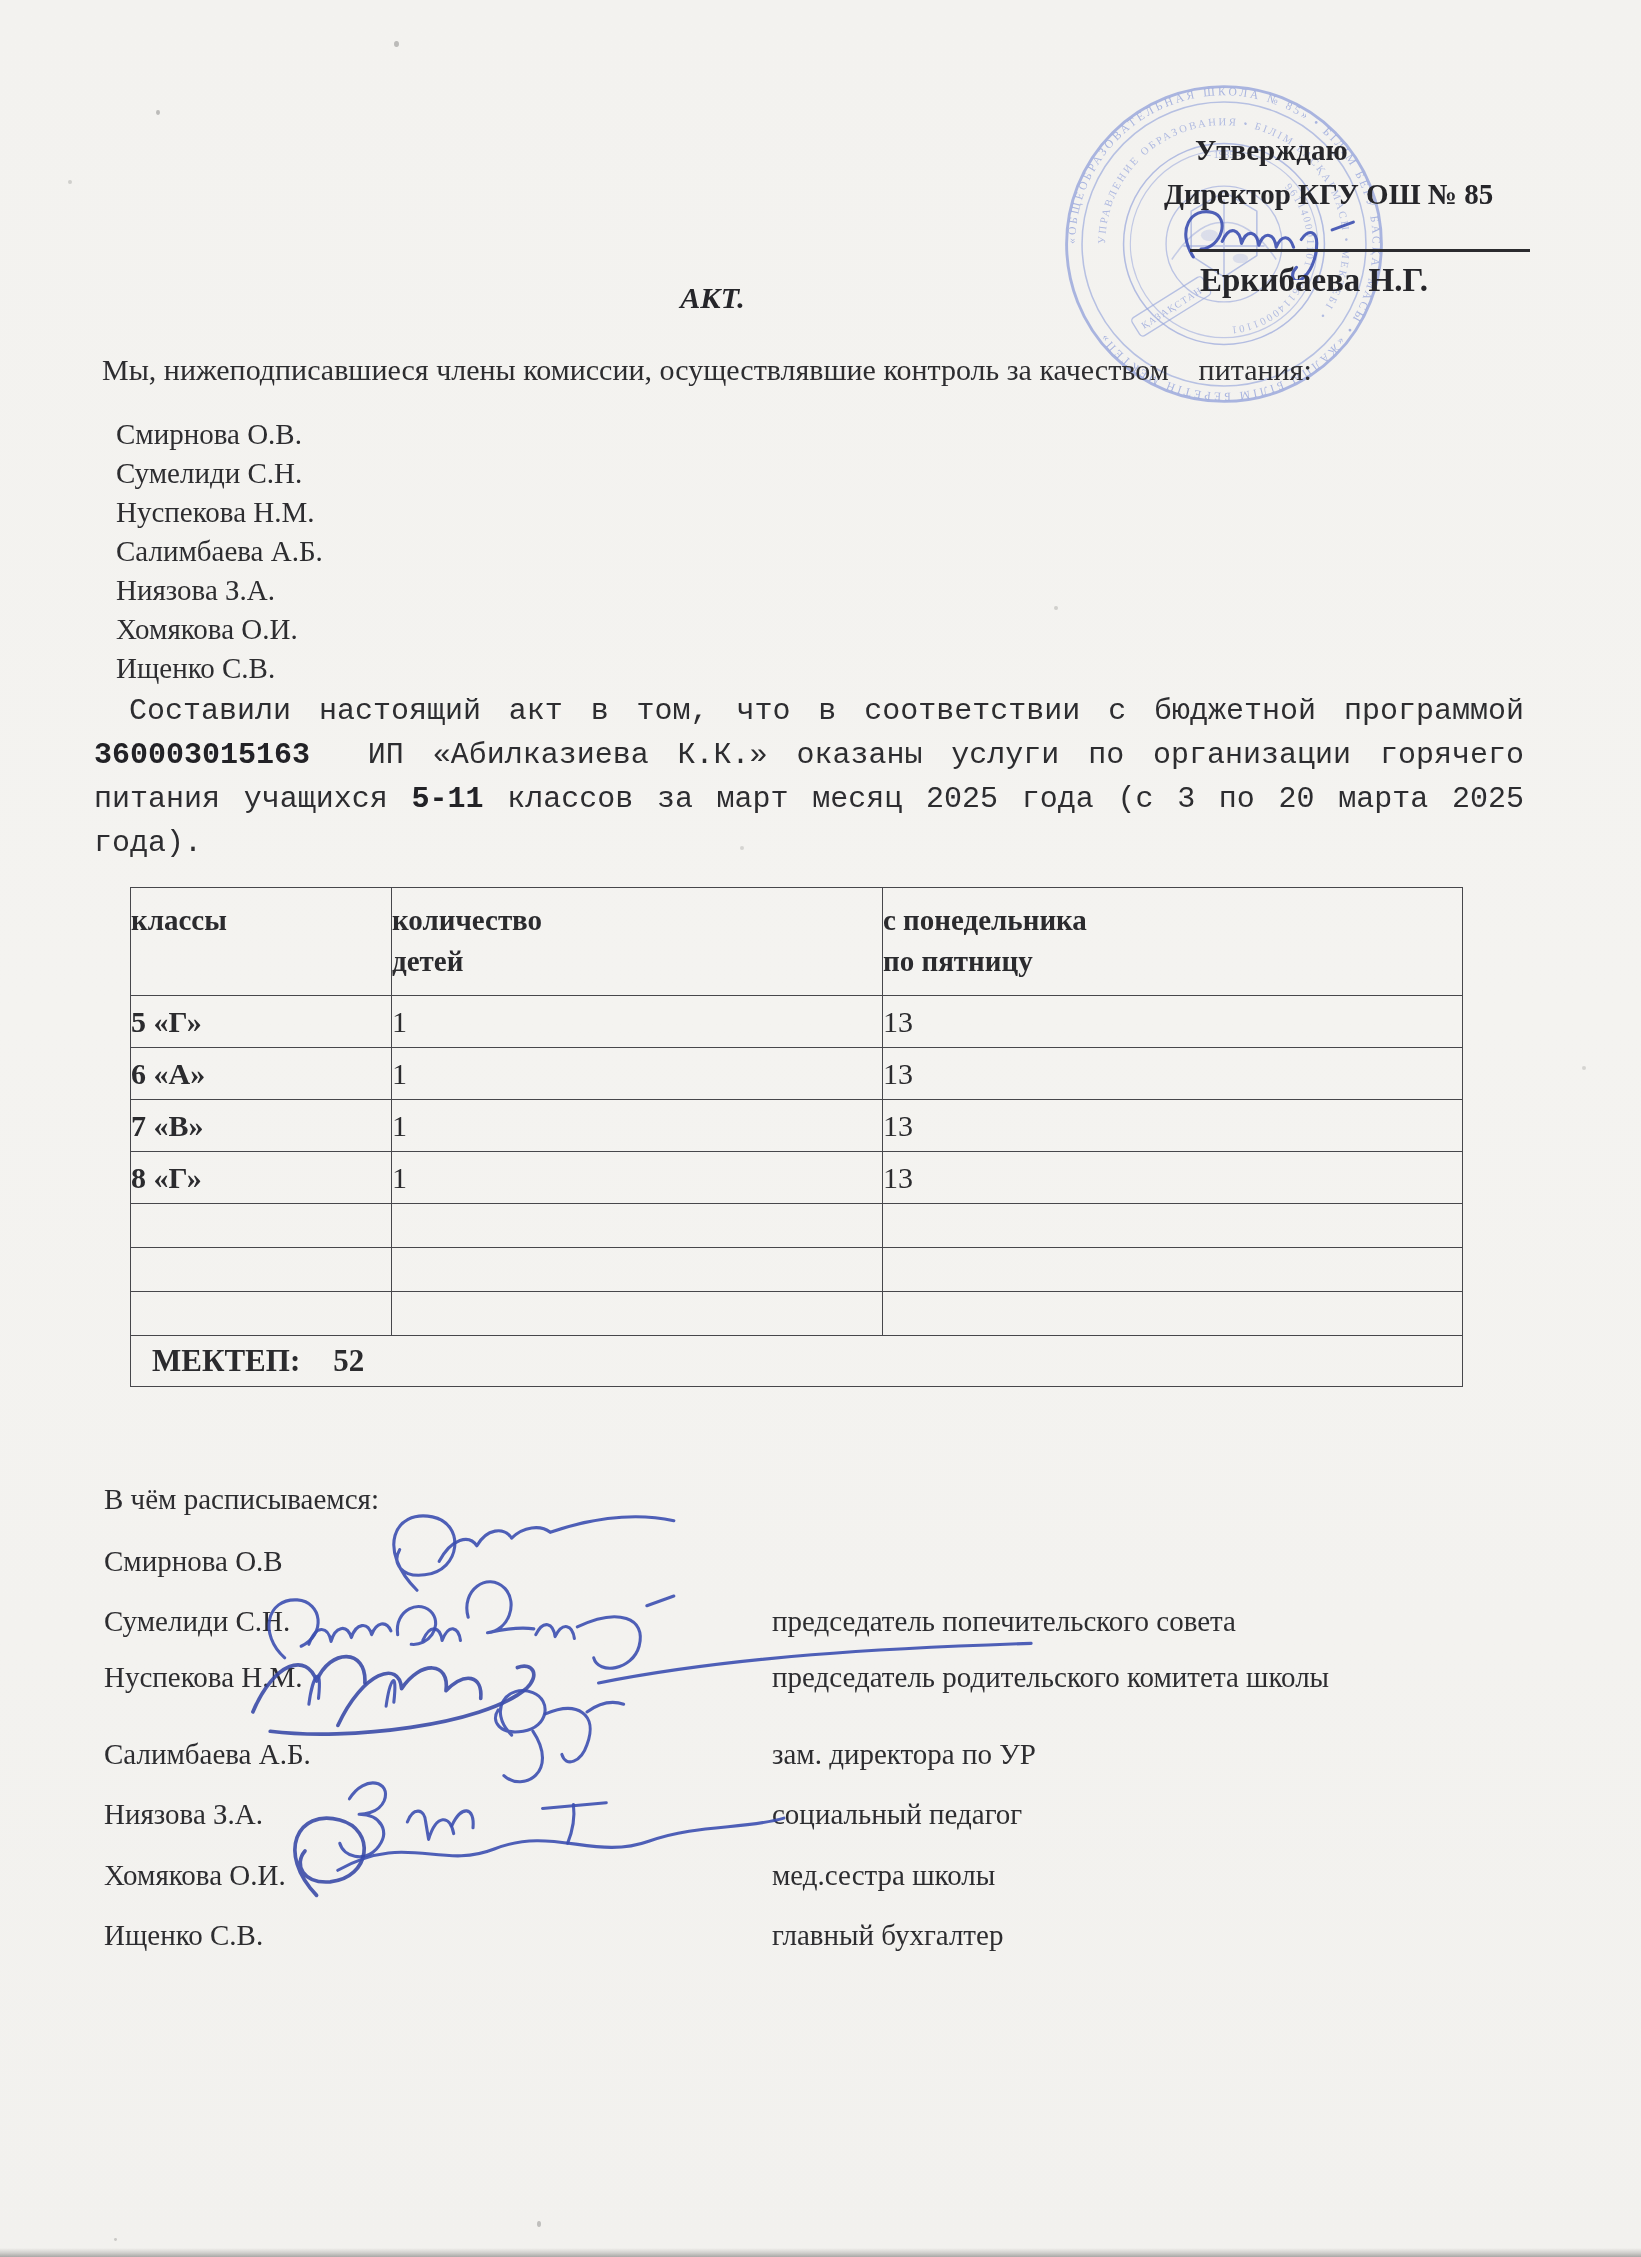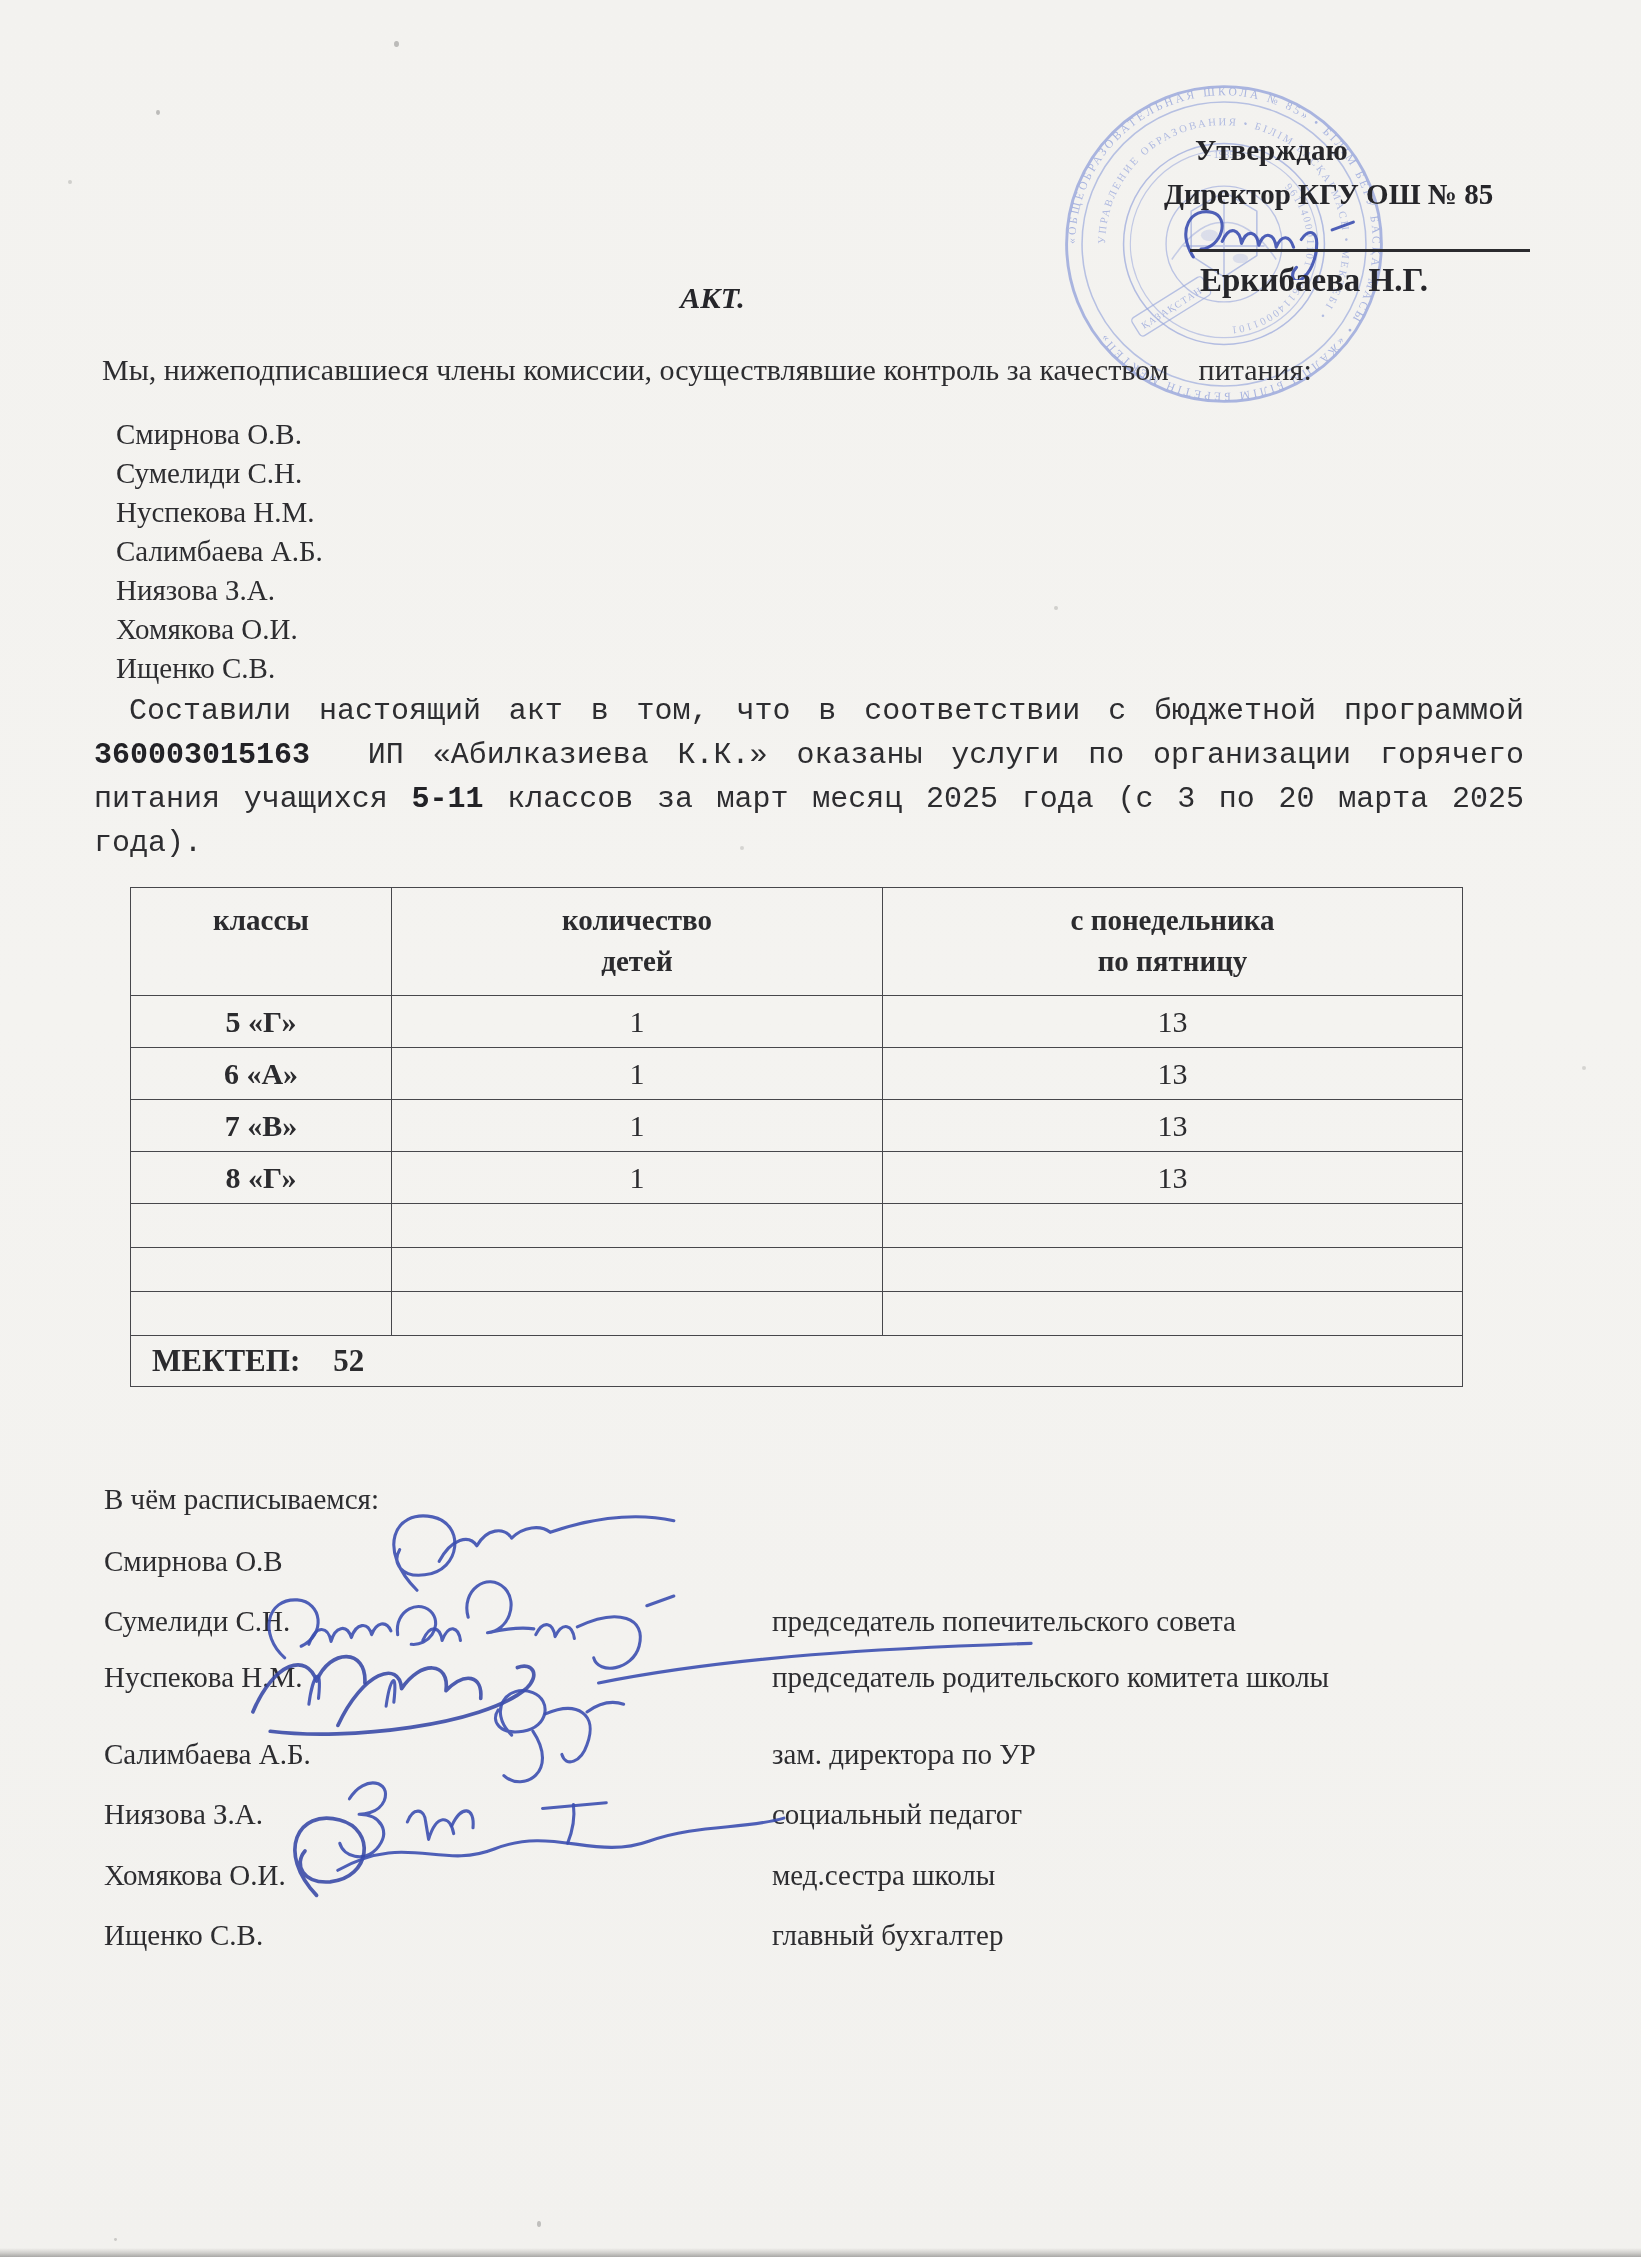--- a/index.html
+++ b/index.html
@@ -29,21 +29,21 @@
   .body-par b{color:#222226;}
   
   .act-table{
     position:absolute;left:130px;top:887px;width:1332px;
     border-collapse:collapse;table-layout:fixed;
     font-size:30px;color:#2b2b2e;
   }
   .act-table col.c1{width:261px}
   .act-table col.c2{width:491px}
   .act-table col.c3{width:580px}
-  .act-table th,.act-table td{border:1.9px solid #47474b;text-align:center;padding:0;}
+  .act-table th,.act-table td{border:1.9px solid #47474b;text-align:left;padding:0;}
   .act-table thead tr{height:108px;}
   .act-table th{font-size:29px;font-weight:bold;vertical-align:top;padding-top:11.6px;line-height:41px;white-space:pre-line;}
   .act-table tr.d{height:52px;margin-left:39px;}
   .act-table tr.d td{vertical-align:middle;}
   .act-table tr.d td.cls{font-weight:bold;}
   .act-table tr.e{height:44px;}
   .act-table tr.t{height:51px;}
   .act-table tr.t td{border-left:1.9px solid #47474b;border-right:1.9px solid #47474b;text-align:left;padding-left:21px;font-weight:bold;font-size:31px;vertical-align:middle;}
   .act-table tr.t .tv{margin-left:33px;margin-top:20px;}
   

